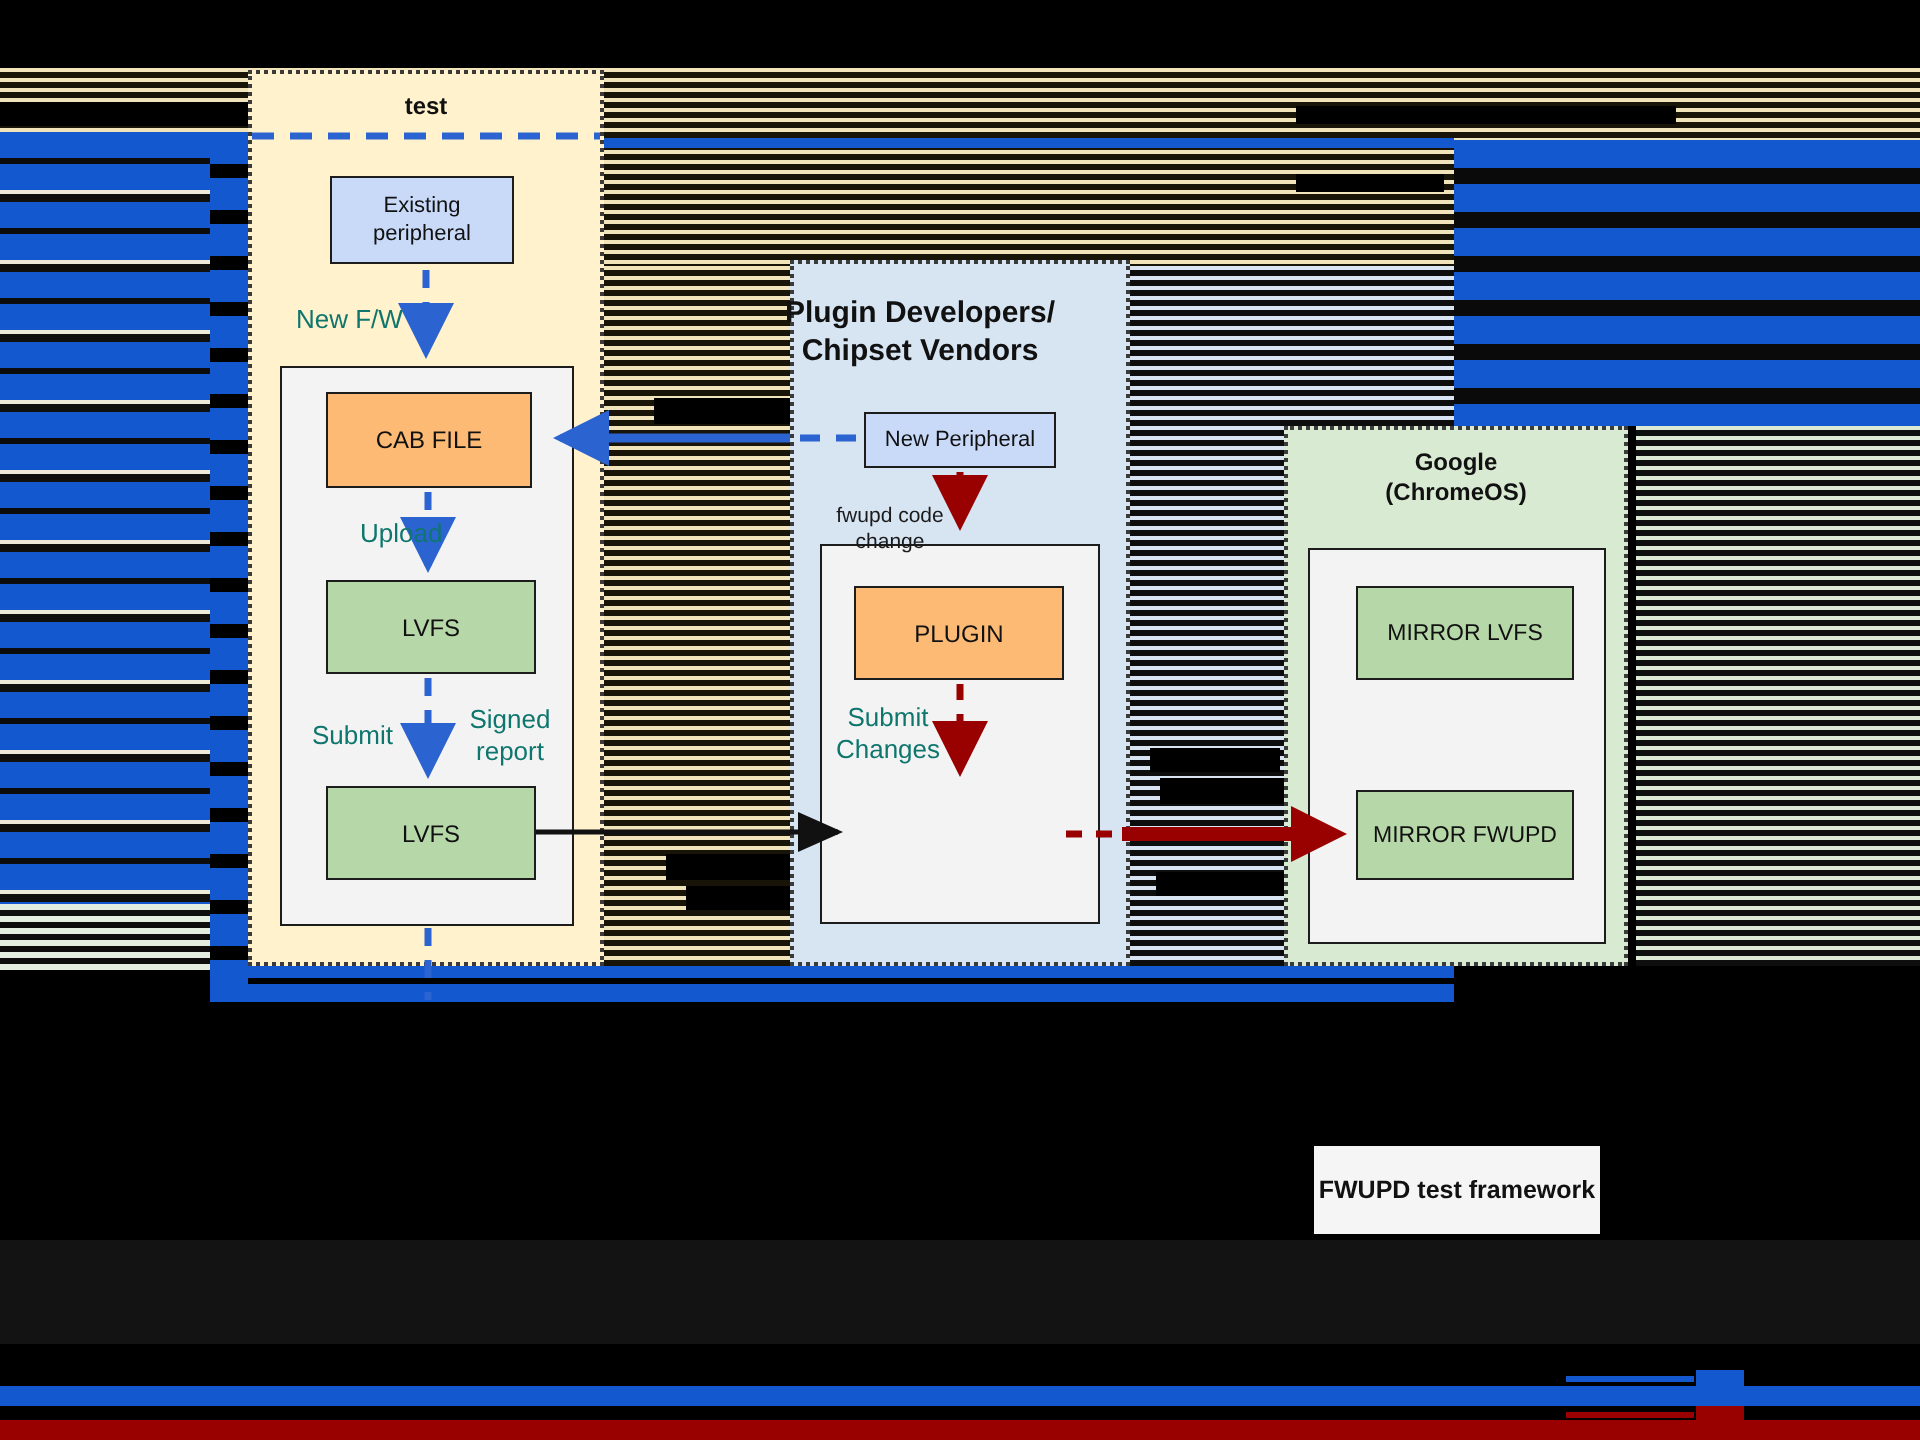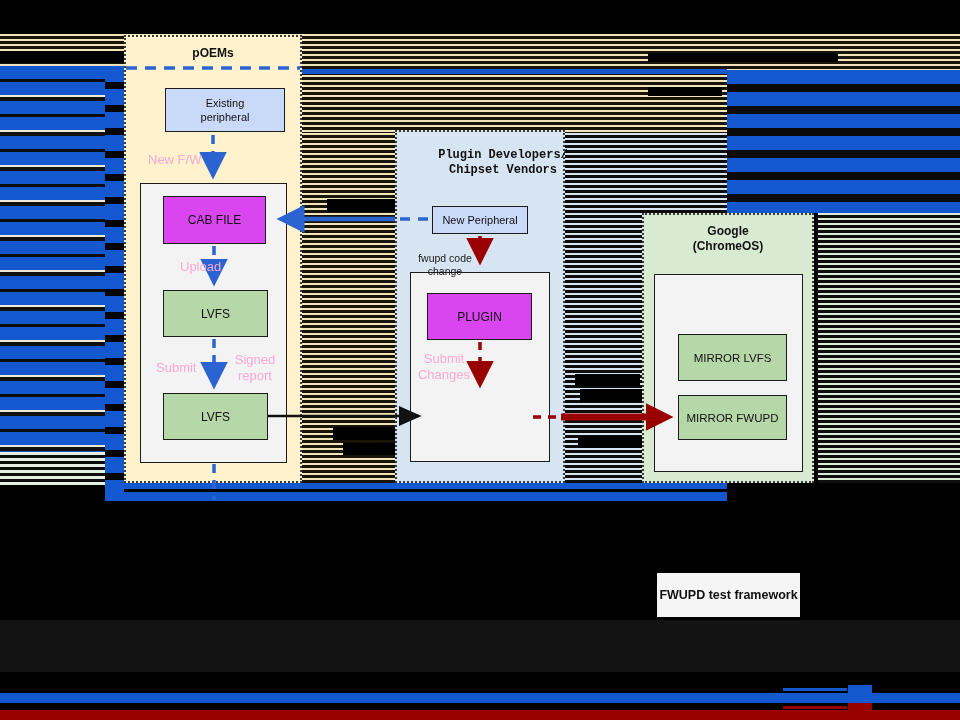--- a/index.html
+++ b/index.html
@@ -16,24 +16,24 @@
   .blue-col{background:repeating-linear-gradient(180deg,#1458d0 0 16px,#000 16px 23px);}
   .solid-blue{background:#1458d0;}
   .solid-red{background:#990000;}
   .glitch{background:#000;}
   
   .container{border:2px dotted #3b3b3b;box-sizing:border-box;z-index:3;}
   .inner{background:#f3f3f3;border:1.5px solid #1c1c1c;box-sizing:border-box;z-index:4;}
   .node{border:1.5px solid #1c1c1c;box-sizing:border-box;z-index:5;display:flex;
         align-items:center;justify-content:center;text-align:center;font-size:12px;}
   .blue-node{background:#c9daf8;font-size:11px;line-height:1.3;}
-  .pink-node{background:#d946ef;}
+  .pink-node{background:#fdba74;}
   .green-node{background:#b6d7a8;}
   .ctitle{z-index:6;font-weight:bold;text-align:center;font-size:12px;line-height:1.25;}
-  .lbl{z-index:7;font-size:13px;color:#f9a8d4;line-height:1.2;}
+  .lbl{z-index:7;font-size:13px;color:#0f766e;line-height:1.2;}
   .small-lbl{z-index:7;font-size:10.5px;color:#1a1a1a;text-align:center;line-height:1.2;}
   .testbox{background:#f5f5f5;z-index:5;display:flex;align-items:center;justify-content:center;
            font-weight:bold;font-size:12.5px;}
   svg.overlay{position:absolute;left:0;top:0;z-index:6;pointer-events:none;}
 </style>
 </head>
 <body>
 
 <div class="stage">
 
@@ -64,51 +64,51 @@
 
   <div class="abs" style="left:0px;top:620px;width:960px;height:52px;background:#131313;z-index:1;"></div>
   <div class="abs solid-blue" style="left:783px;top:688px;width:64px;height:3px;z-index:2;"></div>
   <div class="abs solid-blue" style="left:848px;top:685px;width:24px;height:20px;z-index:2;"></div>
   <div class="abs solid-blue" style="left:0px;top:693px;width:960px;height:10px;z-index:1;"></div>
   <div class="abs solid-red" style="left:783px;top:706px;width:64px;height:3px;z-index:2;"></div>
   <div class="abs solid-red" style="left:848px;top:703px;width:24px;height:14px;z-index:2;"></div>
   <div class="abs solid-red" style="left:0px;top:710px;width:960px;height:10px;z-index:1;"></div>
 
   <div class="abs container" style="left:124px;top:35px;width:178px;height:448px;background:#fff2cc;"></div>
-  <div class="abs ctitle" style="left:124px;top:46px;width:178px;">pOEMs</div>
+  <div class="abs ctitle" style="left:124px;top:46px;width:178px;">test</div>
   <div class="abs inner" style="left:140px;top:183px;width:147px;height:280px;"></div>
 
-  <div class="abs node blue-node" style="left:165px;top:88px;width:120px;height:44px;padding:0 14px;">Existing peripheral</div>
+  <div class="abs node blue-node" style="left:165px;top:88px;width:92px;height:44px;padding:0 14px;">Existing peripheral</div>
   <div class="abs lbl" style="left:148px;top:152px;">New F/W</div>
   <div class="abs node pink-node" style="left:163px;top:196px;width:103px;height:48px;">CAB FILE</div>
   <div class="abs lbl" style="left:180px;top:259px;">Upload</div>
   <div class="abs node green-node" style="left:163px;top:290px;width:105px;height:47px;">LVFS</div>
   <div class="abs lbl" style="left:156px;top:360px;">Submit</div>
   <div class="abs lbl" style="left:226px;top:352px;width:58px;text-align:center;">Signed report</div>
   <div class="abs node green-node" style="left:163px;top:393px;width:105px;height:47px;">LVFS</div>
 
   <div class="abs container" style="left:395px;top:130px;width:170px;height:353px;background:#d7e4f2;"></div>
-  <div class="abs ctitle" style="left:418px;top:148px;width:170px;font-size:12px;font-family:Liberation Mono, monospace;">
+  <div class="abs ctitle" style="left:375px;top:148px;width:170px;font-size:15px;">
     <span style="display:block;">Plugin Developers/</span>
     <span style="display:block;">Chipset Vendors</span>
   </div>
   <div class="abs inner" style="left:410px;top:272px;width:140px;height:190px;"></div>
 
   <div class="abs node blue-node" style="left:432px;top:206px;width:96px;height:28px;">New Peripheral</div>
   <div class="abs small-lbl" style="left:404px;top:252px;width:82px;">fwupd code change</div>
   <div class="abs node pink-node" style="left:427px;top:293px;width:105px;height:47px;">PLUGIN</div>
   <div class="abs lbl" style="left:414px;top:351px;width:60px;text-align:center;">Submit Changes</div>
 
   <div class="abs container" style="left:642px;top:213px;width:172px;height:270px;background:#d9ead3;"></div>
   <div class="abs ctitle" style="left:642px;top:224px;width:172px;">
     <span style="display:block;">Google</span>
     <span style="display:block;">(ChromeOS)</span>
   </div>
   <div class="abs inner" style="left:654px;top:274px;width:149px;height:198px;"></div>
-  <div class="abs node green-node" style="left:678px;top:293px;width:109px;height:47px;font-size:11.5px;margin-top:41px;">MIRROR LVFS</div>
+  <div class="abs node green-node" style="left:678px;top:293px;width:109px;height:47px;font-size:11.5px;">MIRROR LVFS</div>
   <div class="abs node green-node" style="left:678px;top:395px;width:109px;height:45px;font-size:11.5px;">MIRROR FWUPD</div>
 
   <div class="abs testbox" style="left:657px;top:573px;width:143px;height:44px;">FWUPD test framework</div>
 
   <svg class="overlay" width="960" height="720" viewBox="0 0 960 720">
     <defs>
       <marker id="mb" markerWidth="9" markerHeight="9" refX="7" refY="4" orient="auto">
         <path d="M0,0 L8,4 L0,8 z" fill="#2b63d1"></path>
       </marker>
       <marker id="mr" markerWidth="9" markerHeight="9" refX="7" refY="4" orient="auto">

